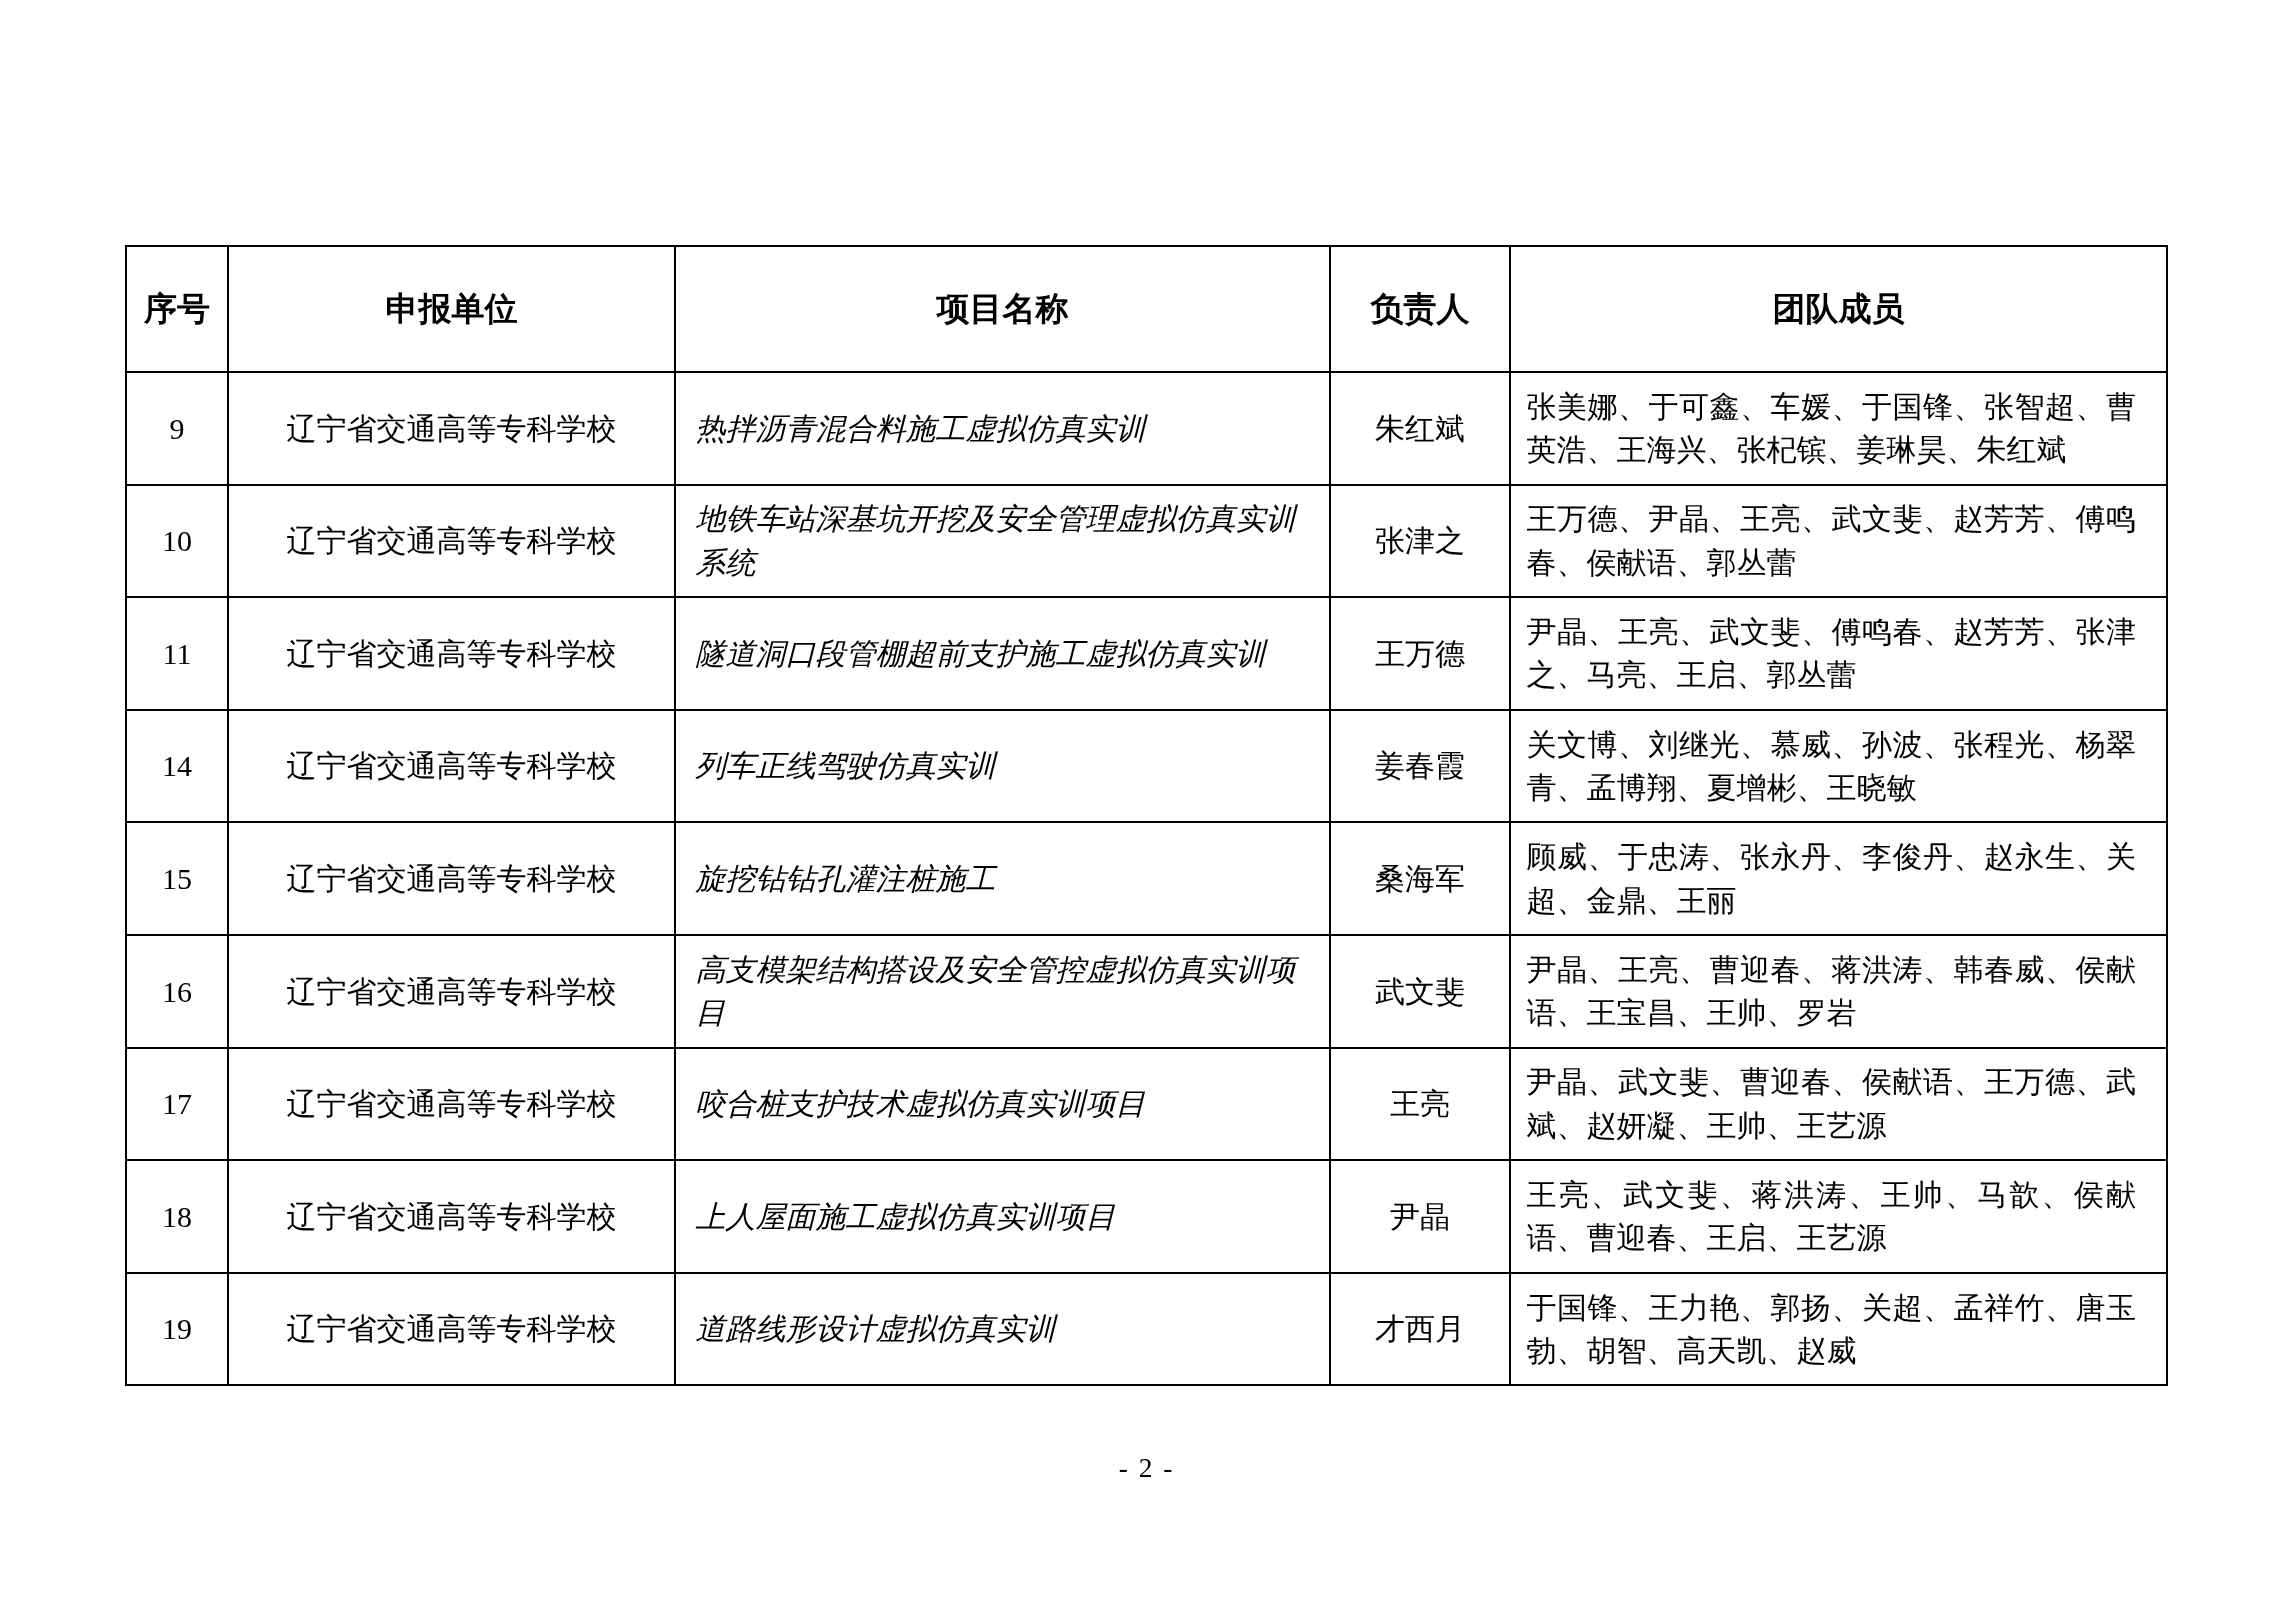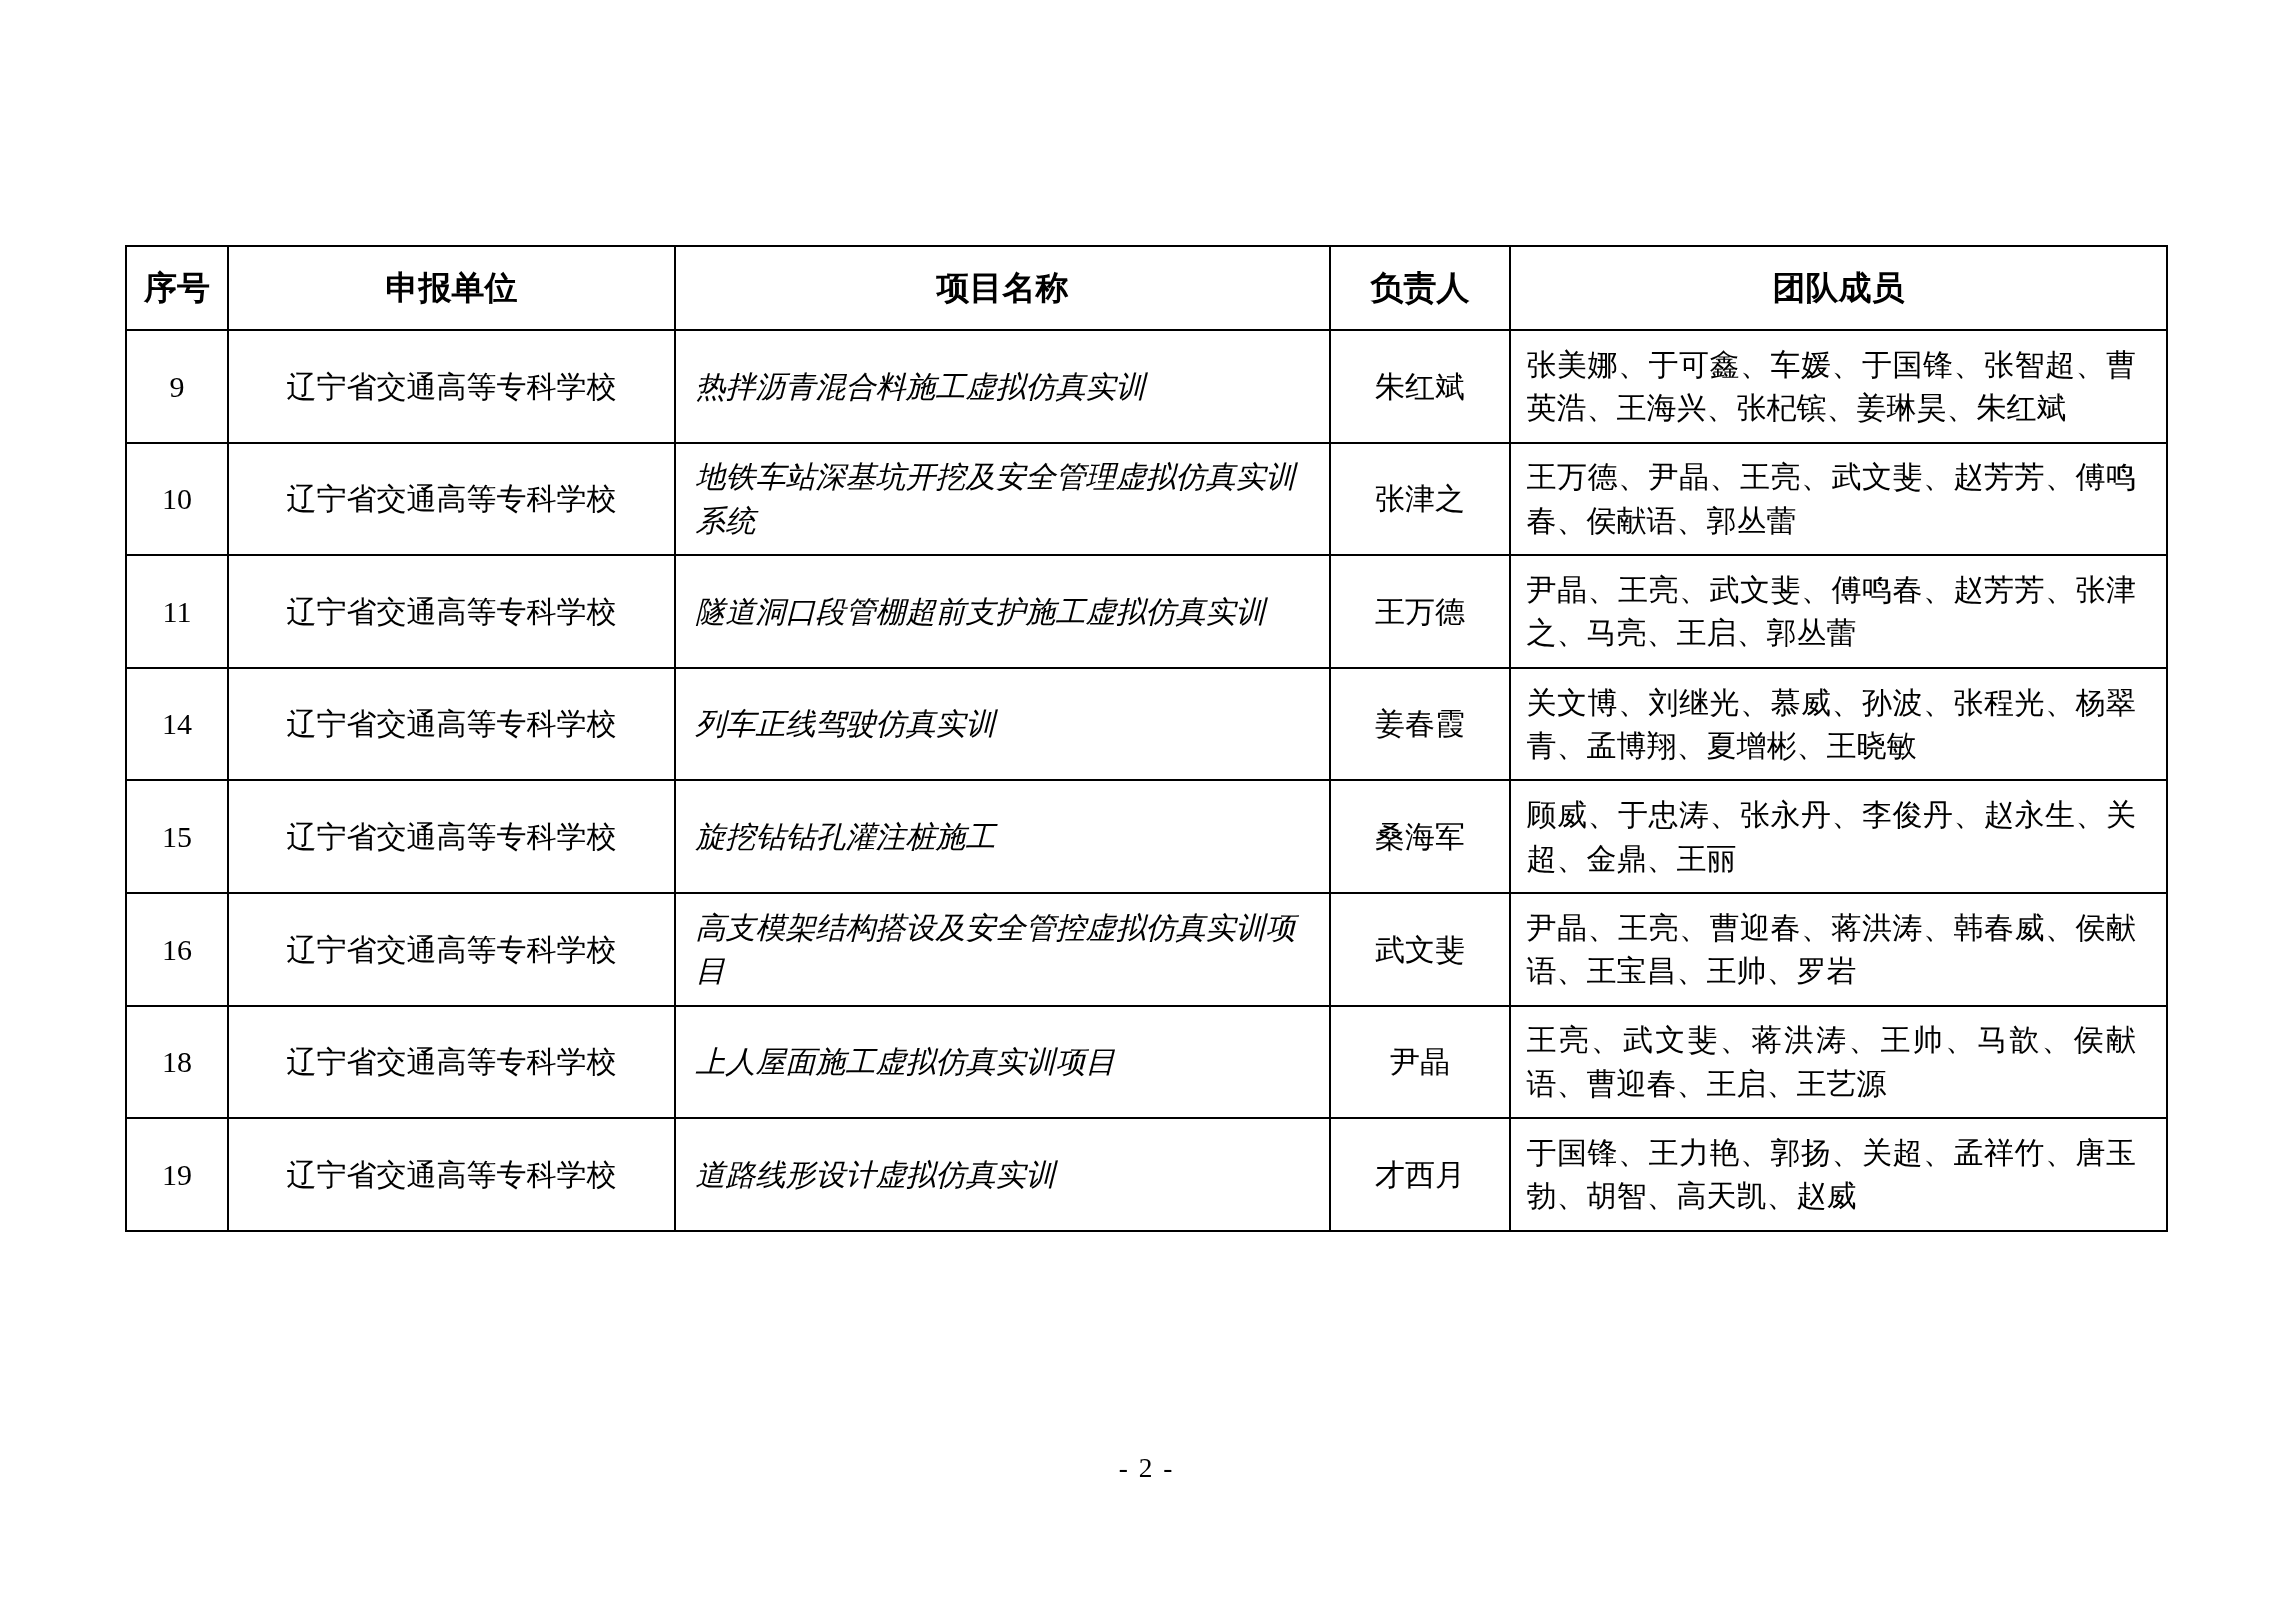--- a/index.html
+++ b/index.html
@@ -28,21 +28,21 @@
 
   .doc-table th, .doc-table td {
     border: 2px solid #000000;
     vertical-align: middle;
     box-sizing: border-box;
   }
   .doc-table th {
     font-family: "Liberation Sans", "DejaVu Sans", sans-serif;
     font-weight: bold;
     font-size: 33px;
-    height: 84px;
+    height: 126px;
     text-align: center;
     padding: 0 4px;
   }
   .doc-table td {
     font-size: 30px;
     line-height: 1.45;
     padding: 11.8px 7.8px;
   }
   .doc-table tbody tr { height: 98px; }
   td.col-no, td.col-leader { text-align: center; }
@@ -128,20 +128,27 @@
         <td class="col-team">顾威、于忠涛、张永丹、李俊丹、赵永生、关超、金鼎、王丽</td>
       </tr>
       <tr>
         <td class="col-no">16</td>
         <td class="col-unit">辽宁省交通高等专科学校</td>
         <td class="col-project">高支模架结构搭设及安全管控虚拟仿真实训项目</td>
         <td class="col-leader">武文斐</td>
         <td class="col-team">尹晶、王亮、曹迎春、蒋洪涛、韩春威、侯献语、王宝昌、王帅、罗岩</td>
       </tr>
       <tr>
+        <td class="col-no">17</td>
+        <td class="col-unit">辽宁省交通高等专科学校</td>
+        <td class="col-project">咬合桩支护技术虚拟仿真实训项目</td>
+        <td class="col-leader">王亮</td>
+        <td class="col-team">尹晶、武文斐、曹迎春、侯献语、王万德、武斌、赵妍凝、王帅、王艺源</td>
+      </tr>
+      <tr>
         <td class="col-no">18</td>
         <td class="col-unit">辽宁省交通高等专科学校</td>
         <td class="col-project">上人屋面施工虚拟仿真实训项目</td>
         <td class="col-leader">尹晶</td>
         <td class="col-team">王亮、武文斐、蒋洪涛、王帅、马歆、侯献语、曹迎春、王启、王艺源</td>
       </tr>
       <tr>
         <td class="col-no">19</td>
         <td class="col-unit">辽宁省交通高等专科学校</td>
         <td class="col-project">道路线形设计虚拟仿真实训</td>

